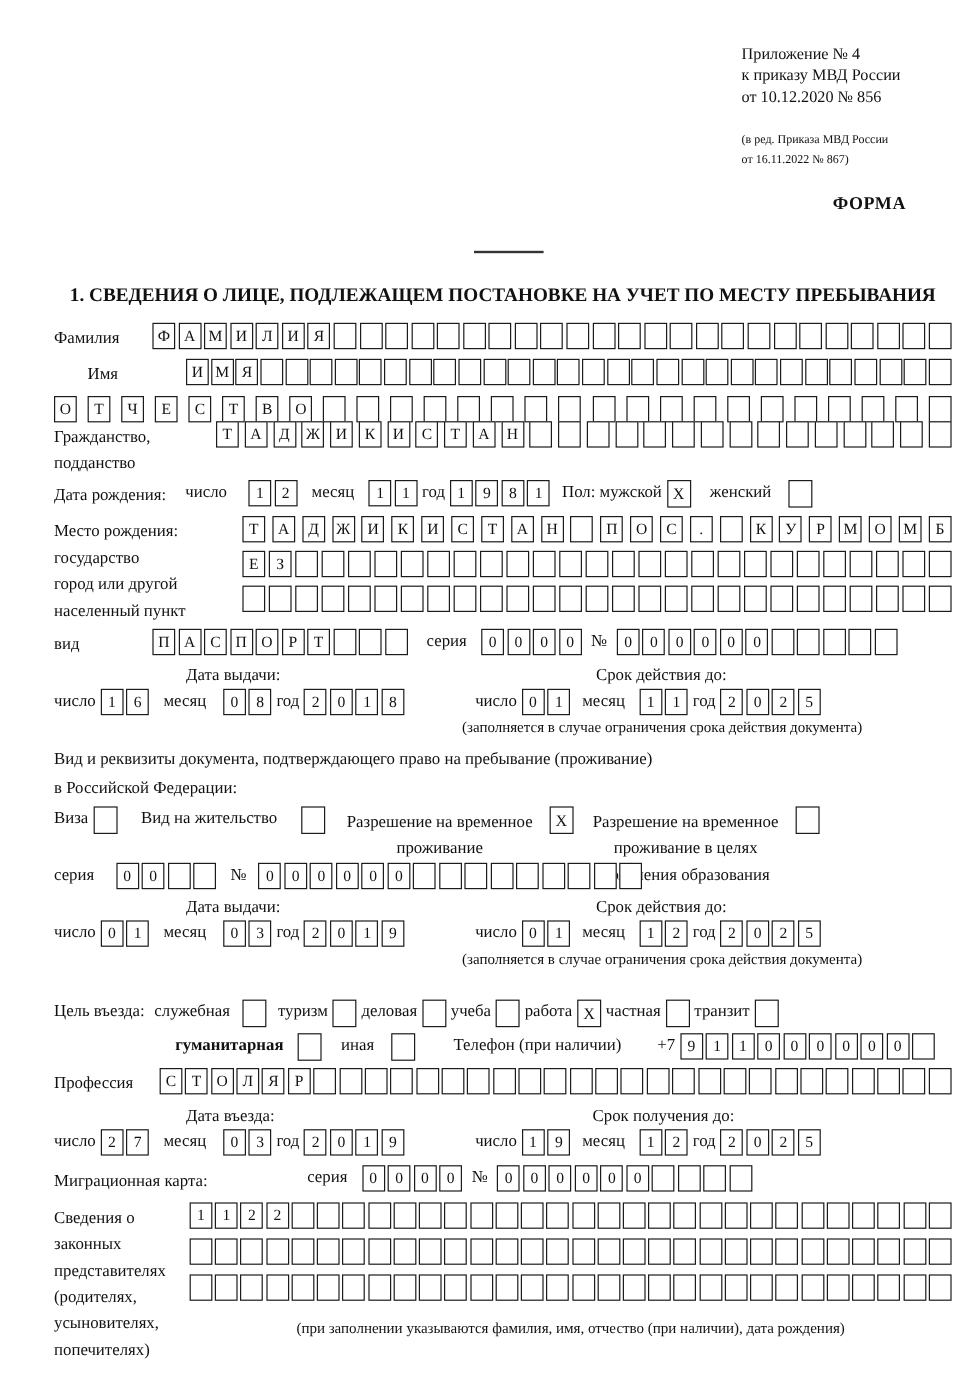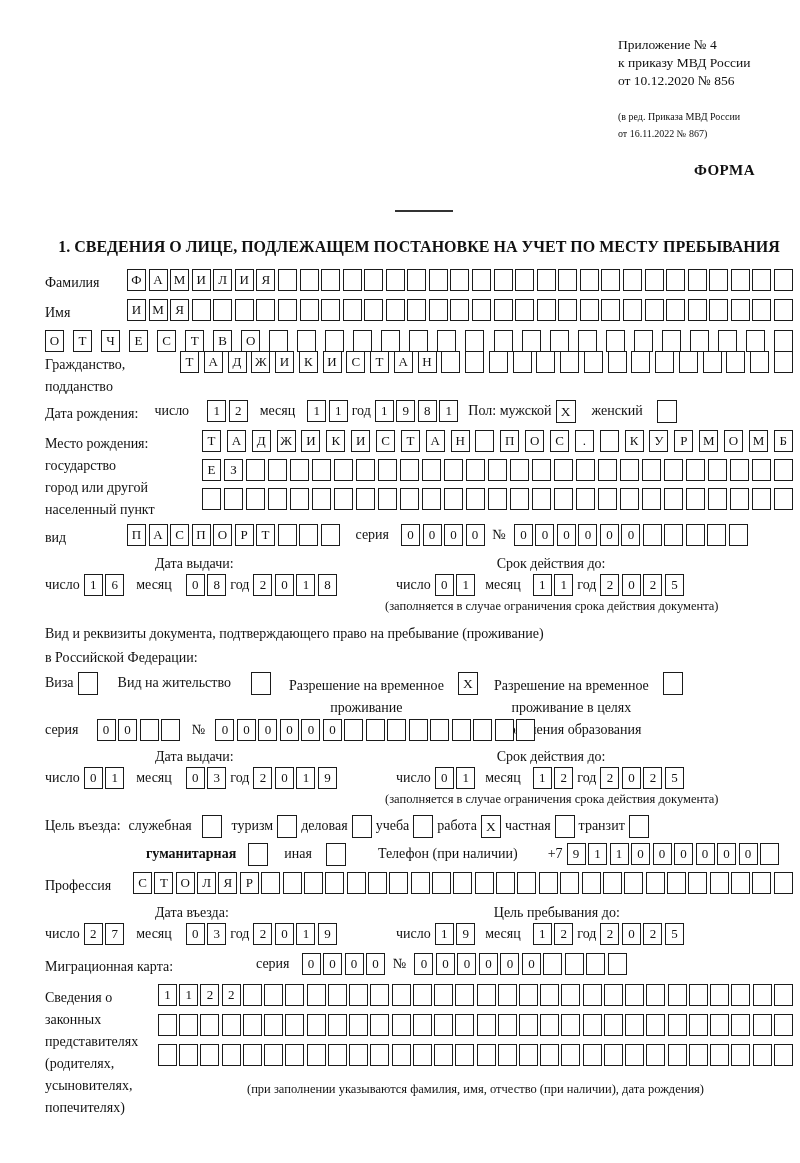--- a/index.html
+++ b/index.html
@@ -82,21 +82,21 @@
           <span class="cell"></span>
           <span class="cell"></span>
           <span class="cell"></span>
           <span class="cell"></span>
           <span class="cell"></span>
           <span class="cell"></span>
           <span class="cell"></span>
         </div>
   </div>
 
-  <div class="row" style="margin-top:6px;">
+  <div class="row" style="margin-top:6px;margin-left:28px;">
     <div class="lbl" style="width:82px;">Имя</div>
     <div class="cells">
           <span class="cell">И</span>
           <span class="cell">М</span>
           <span class="cell">Я</span>
           <span class="cell"></span>
           <span class="cell"></span>
           <span class="cell"></span>
           <span class="cell"></span>
           <span class="cell"></span>
@@ -479,21 +479,21 @@
     <div class="dlbl">год</div>
     <div class="cellsf">
           <span class="cell">2</span>
           <span class="cell">0</span>
           <span class="cell">2</span>
           <span class="cell">5</span>
         </div>
   </div>
   <div class="note" style="margin:3px 0 0 340px;">(заполняется в случае ограничения срока действия документа)</div>
 
-  <div class="row" style="margin-top:8px;">
+  <div class="row" style="margin-top:26px;">
     <div class="dlbl" style="padding-left:0;">Цель въезда:</div>
     <div class="dlbl">служебная</div>
     <span class="cb" style="margin-left:6px;"></span>
     <div class="dlbl" style="margin-left:6px;">туризм</div>
     <span class="cb"></span>
     <div class="dlbl">деловая</div>
     <span class="cb"></span>
     <div class="dlbl">учеба</div>
     <span class="cb"></span>
     <div class="dlbl">работа</div>
@@ -557,21 +557,21 @@
           <span class="cell"></span>
           <span class="cell"></span>
           <span class="cell"></span>
           <span class="cell"></span>
           <span class="cell"></span>
         </div>
   </div>
 
   <div class="row" style="margin-top:9px;">
     <div style="margin-left:110px;">Дата въезда:</div>
-    <div style="margin-left:265px;">Цель пребывания до:</div>
+    <div style="margin-left:265px;">Срок получения до:</div>
   </div>
   <div class="row" style="margin-top:2px;">
     <div class="dlbl" style="padding-left:0;">число</div>
     <div class="cellsf">
           <span class="cell">2</span>
           <span class="cell">7</span>
         </div>
     <div class="dlbl" style="margin-left:8px;">месяц</div>
     <div class="cellsf" style="margin-left:10px;">
           <span class="cell">0</span>

